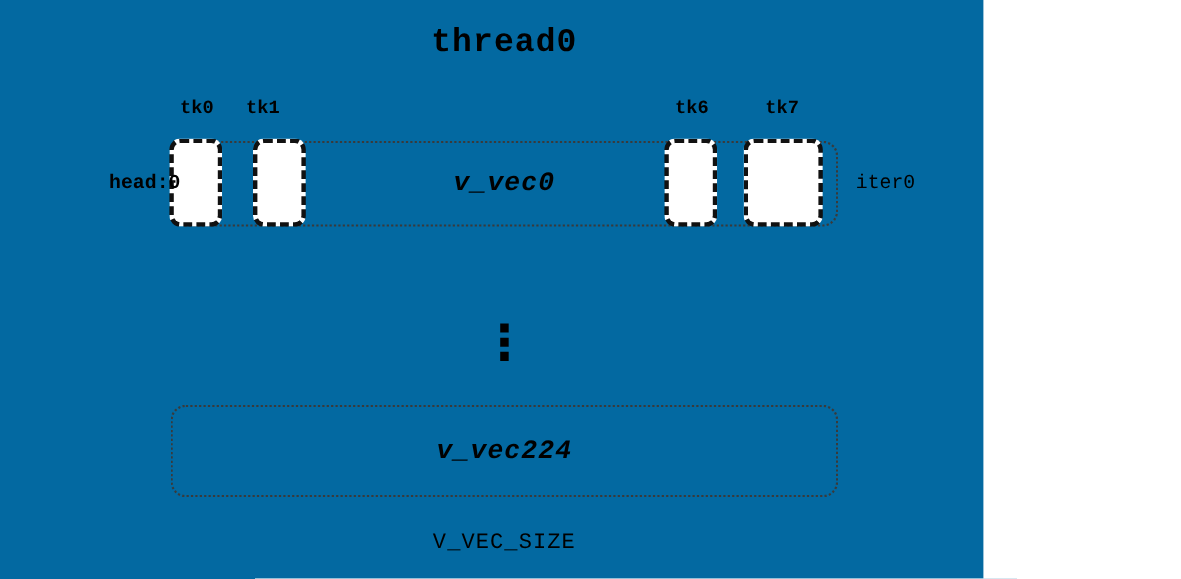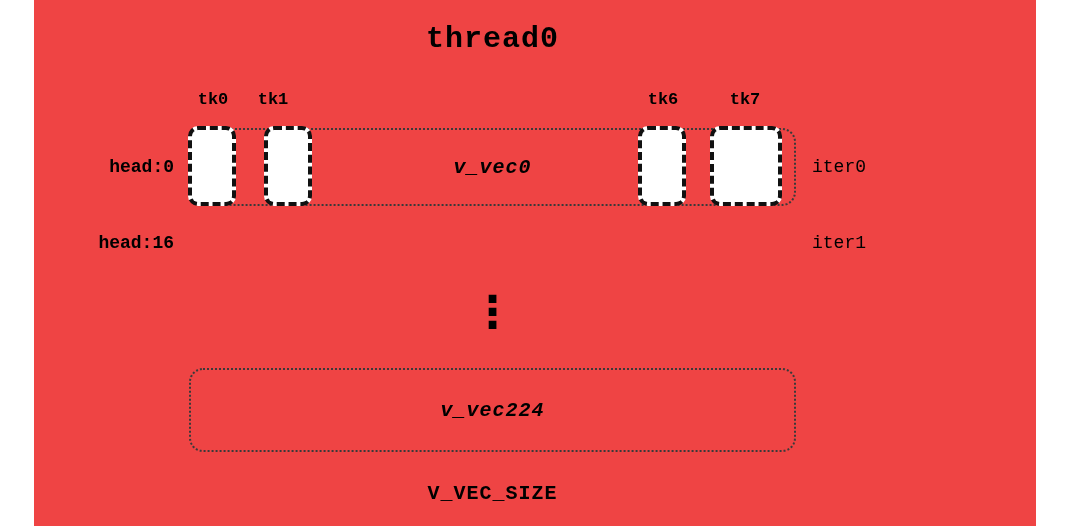--- a/index.html
+++ b/index.html
@@ -2,27 +2,26 @@
 <html><head>
 <meta charset="utf-8">
 <style>
   html, body {
     margin: 0;
     padding: 0;
     background: #ffffff;
   }
   #canvas {
     position: relative;
-    width: 1002px;
+    width: 894px;
     height: 526px;
-    background: #ef4444;
+    background: #0369a1;
     font-family: "Liberation Mono", "DejaVu Sans Mono", monospace;
     color: #000000;
     overflow: hidden;
-    margin-left: 34px;
   }
   .abs { position: absolute; }
 
   .title {
     top: 22px;
     left: 155px;
     width: 607px;
     text-align: center;
     font-size: 30px;
     font-weight: bold;
@@ -48,41 +47,41 @@
     box-sizing: border-box;
     display: flex;
     align-items: center;
     justify-content: center;
   }
   .vec-row-0 { top: 128px; height: 78px; }
   .vec-row-1 { top: 205px; height: 78px; }
   .vec-row-2 { top: 368px; height: 84px; }
 
   .vec-label {
-    font-size: 20px;
+    font-size: 24px;
     font-weight: bold;
     font-style: italic;
     letter-spacing: 1px;
   }
 
   .tk-box {
     top: 126px;
     height: 80px;
     background: #ffffff;
     border: 4px dashed #111111;
     border-radius: 10px;
     box-sizing: border-box;
   }
   .tk-box-0 { left: 154px; width: 48px; }
   .tk-box-1 { left: 230px; width: 48px; }
   .tk-box-6 { left: 604px; width: 48px; }
   .tk-box-7 { left: 676px; width: 72px; }
 
   .head-label {
-    left: 12px;
+    left: 36px;
     width: 128px;
     text-align: right;
     font-size: 18px;
     font-weight: bold;
   }
   .head-0 { top: 157px; }
   .head-1 { top: 233px; }
   .head-2 { top: 399px; }
 
   .iter-label {
@@ -115,21 +114,21 @@
     font-weight: bold;
     letter-spacing: 0.5px;
   }
 
   .bottom-label {
     top: 482px;
     left: 155px;
     width: 607px;
     text-align: center;
     font-size: 20px;
-    font-weight: bold;
+    font-weight: normal;
     letter-spacing: 1px;
   }
 </style>
 </head>
 <body>
 
 <div id="canvas">
 
   <div class="abs title">thread0</div>
 
@@ -144,22 +143,20 @@
   <div class="abs vec-row vec-row-2">
     <span class="vec-label">v_vec224</span>
   </div>
 
   <div class="abs tk-box tk-box-0"></div>
   <div class="abs tk-box tk-box-1"></div>
   <div class="abs tk-box tk-box-6"></div>
   <div class="abs tk-box tk-box-7"></div>
 
   <div class="abs head-label head-0">head:0</div>
-  <div class="abs head-label head-1">head:16</div>
 
   <div class="abs iter-label iter-0">iter0</div>
-  <div class="abs iter-label iter-1">iter1</div>
 
   <div class="abs ellipsis">⋮</div>
 
   <div class="abs bottom-label">V_VEC_SIZE</div>
 
 </div>
 
 </body></html>

